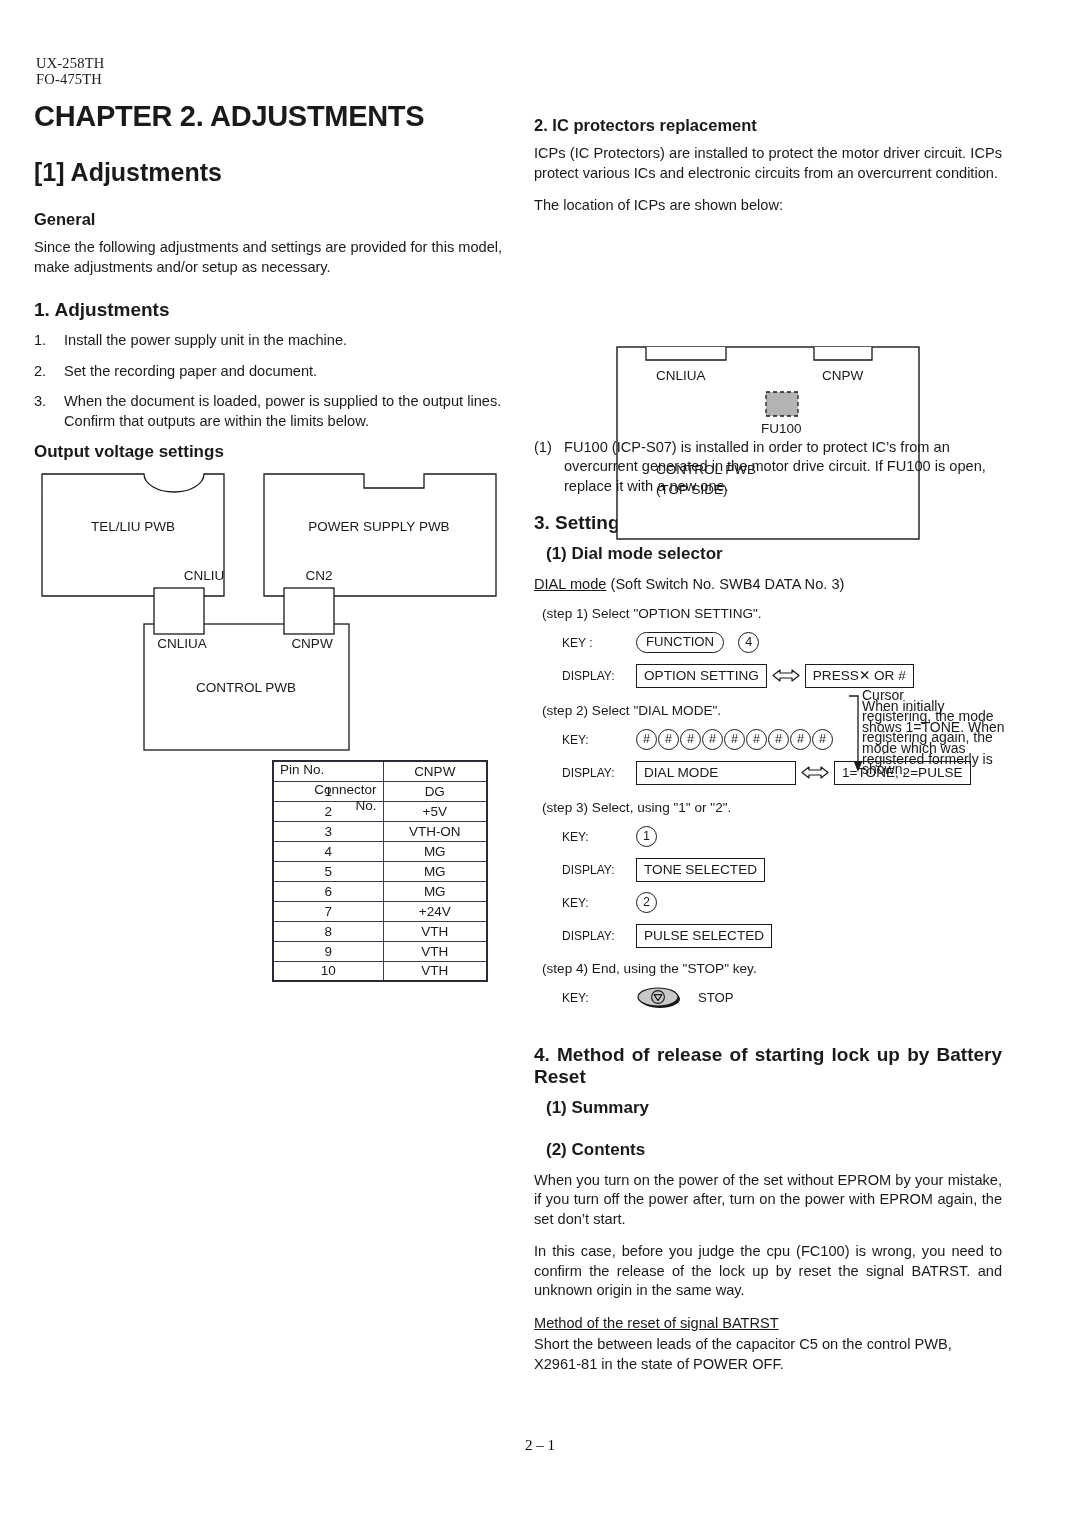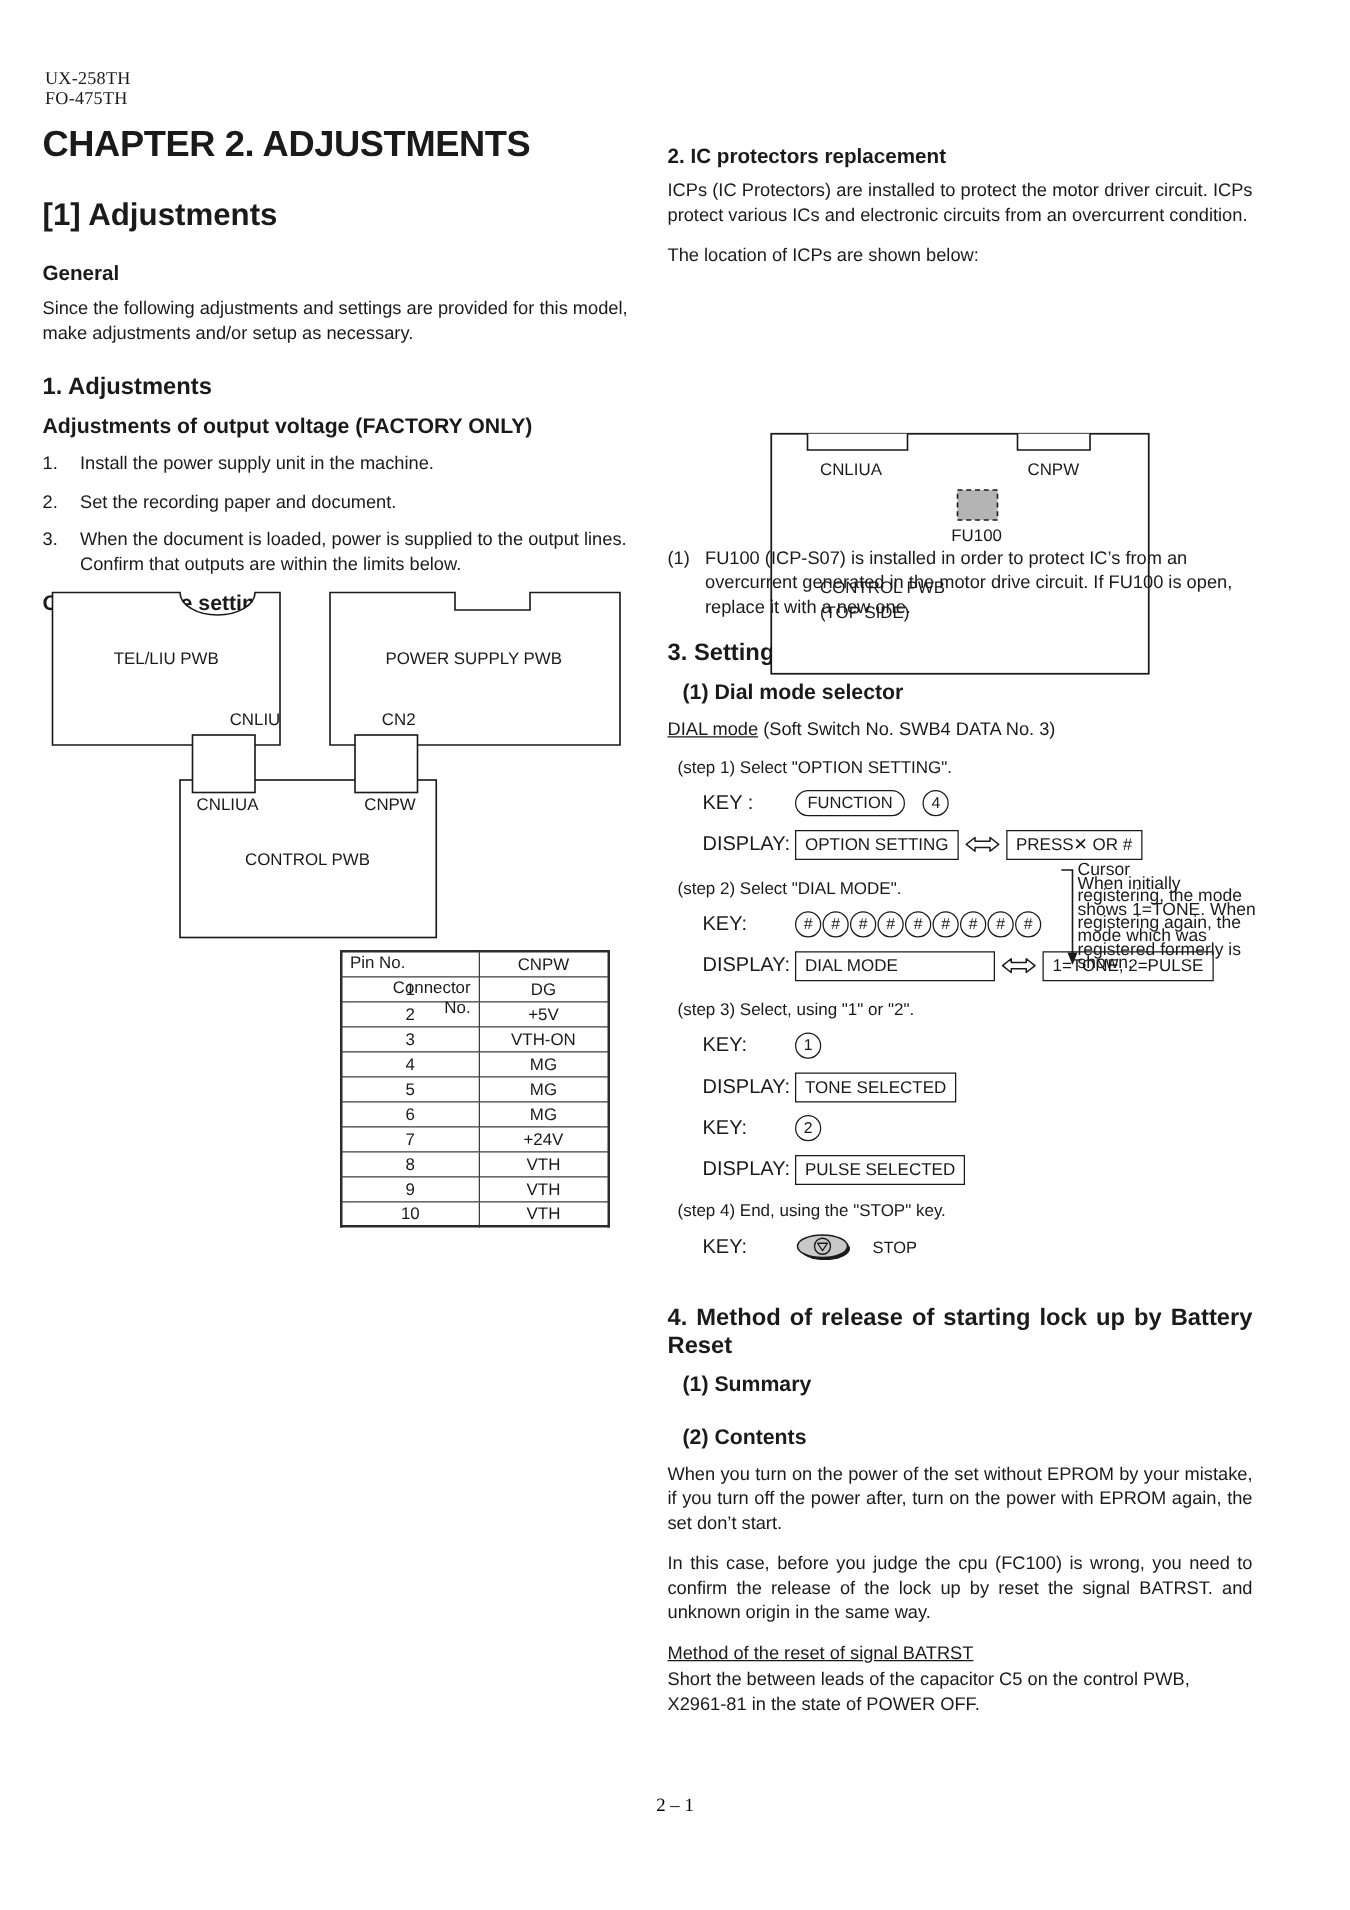--- a/index.html
+++ b/index.html
@@ -179,21 +179,21 @@
     padding-left: 8px;
   }
   .kdrow {
     display: flex;
     align-items: center;
     margin: 0 0 9px 0;
     padding-left: 28px;
     min-height: 24px;
   }
   .kdlabel {
-    font-size: 16px;
+    font-size: 12px;
     width: 74px;
     flex: none;
   }
   .key-pill {
     display: inline-block;
     border: 1.6px solid #1a1a1a;
     border-radius: 11px;
     padding: 1px 9px 2px 9px;
     font-size: 13.2px;
     line-height: 16px;
@@ -282,21 +282,20 @@
 
   <div class="chapter-title">CHAPTER 2. ADJUSTMENTS</div>
   <div class="section-title">[1] Adjustments</div>
 
   <div class="col-left">
 
     <h3 class="h-bold">General</h3>
     <p class="body">Since the following adjustments and settings are provided for this model, make adjustments and/or setup as necessary.</p>
 
     <div class="num-head" style="margin-top:22px;">1. Adjustments</div>
-    <div class="sub-head">Adjustments of output voltage (FACTORY ONLY)</div>
 
     <ol class="steps">
       <li>
         <span class="n">1.</span>
         <span>Install the power supply unit in the machine.</span>
       </li>
       <li>
         <span class="n">2.</span>
         <span>Set the recording paper and document.</span>
       </li>

